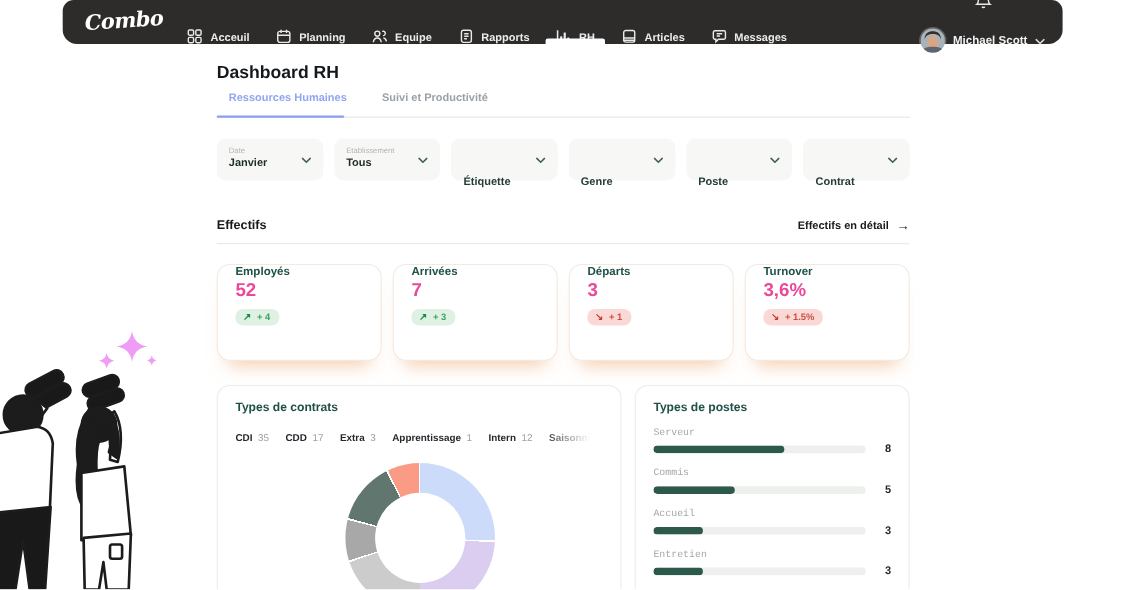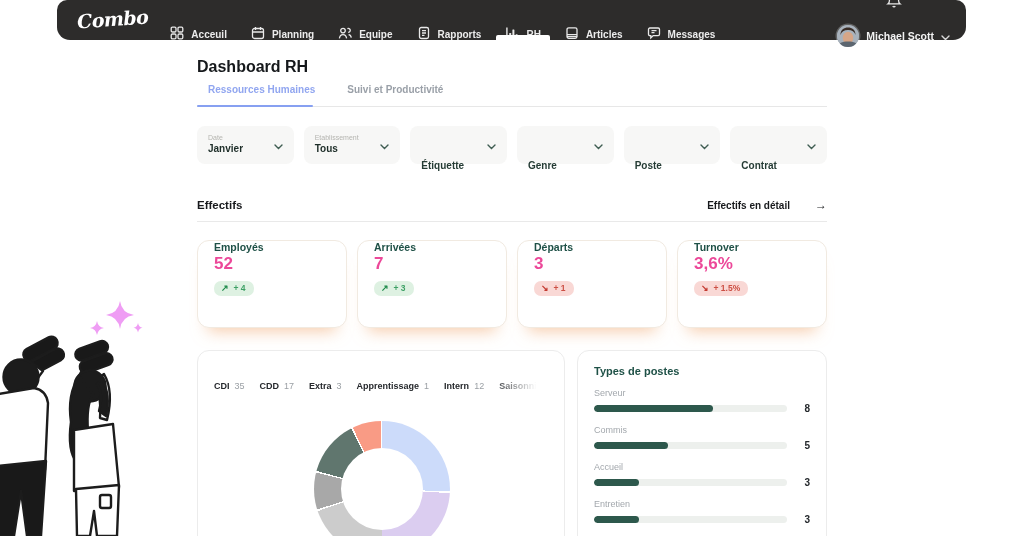--- a/index.html
+++ b/index.html
@@ -43,21 +43,21 @@
   .chip { flex:1; height:38px; background:#f7f7f6; border-radius:8px; cursor:pointer;
     display:flex; align-items:center; justify-content:space-between; padding:5px 11px; }
   .chip .txt { display:flex; flex-direction:column; justify-content:space-between; line-height:1.25; }
   .chip .lbl { font-size:7px; color:#b5b5b0; }
   .chip .val { font-size:10px; font-weight:700; color:#1d2d28; }
   .chip .name { font-size:10px; font-weight:700; color:#253c35;margin-top:40px; }
 
   
   .section-head { display:flex; align-items:center; justify-content:space-between; margin-top:34px; }
   .section-title { font-size:11.5px; font-weight:700; color:#17191c; }
-  .section-link { display:flex; align-items:center; gap:25px; font-size:10px; font-weight:700;
+  .section-link { display:flex; align-items:center; gap:7px; font-size:10px; font-weight:700;
     color:#17191c; cursor:pointer; }
   .section-link .arr { font-size:12px; font-weight:400; }
   .section-divider { height:1px; background:#e9e9e9; margin-top:9px; }
 
   
   .kpis { display:flex; gap:10px; margin-top:18px; }
   .kpi { flex:1; height:88px; background:#fff; border:1px solid #f1eae1; border-radius:12px;
     padding:0 16px; box-shadow:0 14px 16px -11px rgba(238,160,100,.55); }
   .kpi-label { font-size:10.5px; font-weight:700; color:#1f5147; }
   .kpi-value { font-size:17px; font-weight:800; color:#ec4899; margin-top:1px; }
@@ -84,21 +84,21 @@
   .legend-val { font-size:9px; color:#9ba0a5; }
   .legend-fade { position:absolute; right:0; top:0; bottom:0; width:58px;
     background:linear-gradient(to right, rgba(255,255,255,0), #fff 80%); }
 
   .donut { position:absolute; left:116px; top:70px; width:136px; height:136px; border-radius:50%; }
   .donut-hole { position:absolute; left:27px; top:27px; width:82px; height:82px;
     border-radius:50%; background:#fff; }
 
   .bar-row { margin-top:11px; }
   .bar-row:first-of-type { margin-top:10px; }
-  .bar-label { font-size:9px; color:#a3a8ad; margin-bottom:5px; }
+  .bar-label { font-size:9px; color:#a3a8ad; margin-bottom:5px;font-family:Liberation Mono, monospace; }
   .bar-line { display:flex; align-items:center; }
   .bar-track { flex:1; height:7px; border-radius:4px; background:#edf0ed; overflow:hidden; }
   .bar-fill { height:7px; border-radius:4px; }
   .bar-val { width:14px; text-align:right; font-size:10px; font-weight:600; color:#24282c;
     margin-left:9px; }
 
   
   .illustration { position:absolute; left:0; top:290px; width:152px; height:246px; }
 </style>
 </head>
@@ -344,20 +344,21 @@
         <div class="kpi-value">3,6%</div>
         <span class="badge down">
           <span class="b-arrow">↘</span>
           <span class="b-text">+ 1.5%</span>
         </span>
       </div>
     </div>
 
     <div class="charts">
       <div class="chart-card card-contrats">
+        <div class="chart-title">Types de contrats</div>
         <div class="legend">
           <span class="legend-item">
             <span class="legend-name">CDI</span>
             <span class="legend-val">35</span>
           </span>
           <span class="legend-item">
             <span class="legend-name">CDD</span>
             <span class="legend-val">17</span>
           </span>
           <span class="legend-item">

